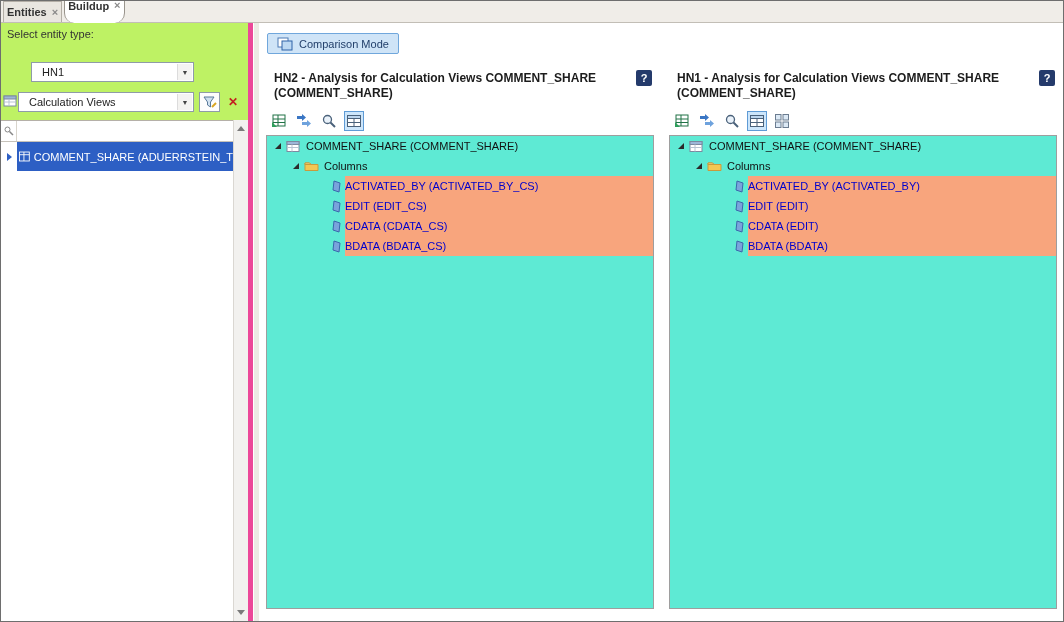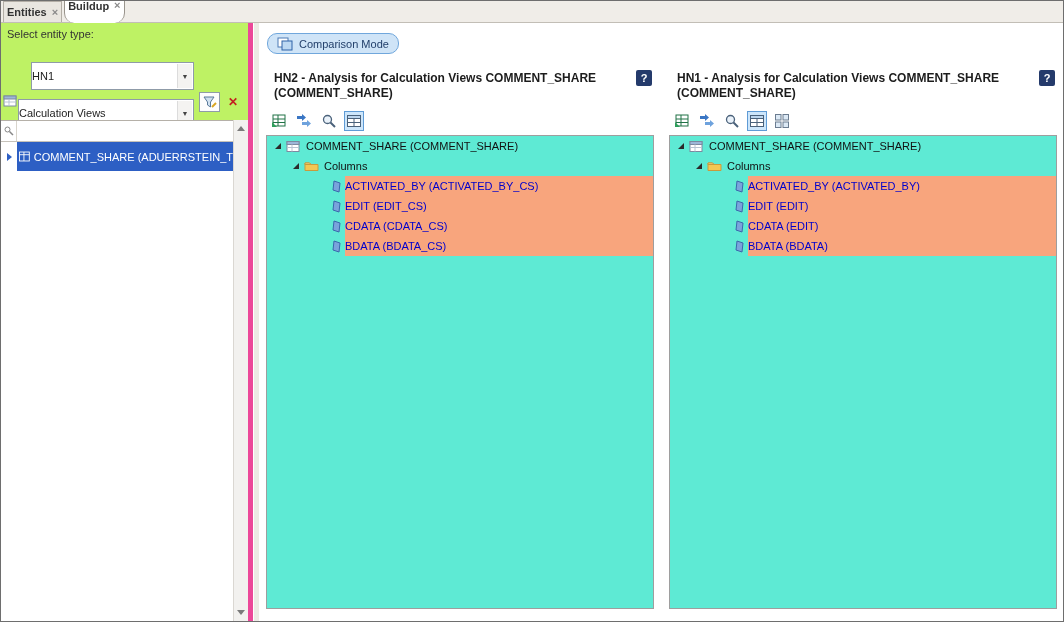--- a/index.html
+++ b/index.html
@@ -17,28 +17,28 @@
          background:#e9e6e0; border:1px solid #b3aea6; border-bottom:none;
          margin-left:2px; color:#333; cursor:default;font-weight:bold; }
   .tab.active { background:#fff; height:36px; margin-bottom:-1px;
                 border-color:#99948c;border-radius:10px; }
   .tabclose { color:#8a8a8a; font-size:11px; line-height:1; }
 
   
   .sidebar { position:absolute; left:0; top:22px; width:252px; bottom:0;
              background:#bef264; border-right:5px solid #ec4899; }
   .select-label { position:absolute; left:6px; top:5px; color:#333; }
-  .dd { position:absolute; height:28px; background:#fff; border:1px solid #8f9ba8;
-        display:flex; align-items:center; padding-left:0; color:#222; }
+  .dd { position:absolute; height:20px; background:#fff; border:1px solid #8f9ba8;
+        display:flex; align-items:center; padding-left:10px; color:#222; }
   .dd .caret { position:absolute; right:1px; top:1px; bottom:1px; width:15px;
                background:#f4f3f1; border-left:1px solid #dcdcdc;
                display:flex; align-items:center; justify-content:center;
                font-size:7px; color:#444; }
   #dd-system { left:30px; top:39px; width:163px; }
-  #dd-entity { left:17px; top:76px; width:176px; }
+  #dd-entity { left:17px; top:69px; width:176px; }
   .entity-icon-box { position:absolute; left:2px; top:71px; width:14px; height:14px; }
   .filter-btn { position:absolute; left:198px; top:69px; width:21px; height:20px;
                 background:#fdfdfd; border:1px solid #8f9ba8;
                 display:flex; align-items:center; justify-content:center; }
   .clear-btn { position:absolute; left:224px; top:70px; width:16px; height:18px;
                display:flex; align-items:center; justify-content:center;
                color:#c32121; font-weight:bold; font-size:12px; }
 
   .grid { position:absolute; left:0; top:97px; right:15px; bottom:0;
           background:#fff; border-top:1px solid #b5b0a8; }
@@ -67,21 +67,21 @@
 
   .splitter { position:absolute; left:253px; top:22px; width:5px; bottom:0;
               background:#eceae4; }
 
   
   .main { position:absolute; left:258px; top:22px; right:0; bottom:0; background:#fff; }
   .cmp-btn { position:absolute; left:8px; top:10px; height:21px;
              display:inline-flex; align-items:center; gap:6px; padding:0 9px;
              background:var(--comparison-button-bg,#cfe4f7);
              border:1px solid var(--comparison-button-border,#70a7dc);
-             border-radius:10px; color:#23406b; cursor:default; }
+             border-radius:2px; color:#23406b; cursor:default; }
 
   .panel { position:absolute; top:46px; bottom:12px; width:388px;
            display:flex; flex-direction:column; }
   #panel-left { left:7px; } #panel-right { left:410px; }
   .panel-title-row { position:relative; padding:2px 26px 0 8px; min-height:38px; }
   .panel-title { font-weight:bold; font-size:12px; line-height:15px; color:#1c1c1c; }
   .help-badge { position:absolute; right:2px; top:1px; width:16px; height:16px;
                 background:var(--help-badge-bg,#243a6b); color:#fff; font-weight:bold;
                 display:flex; align-items:center; justify-content:center;
                 border-radius:2px; font-size:11px; }

